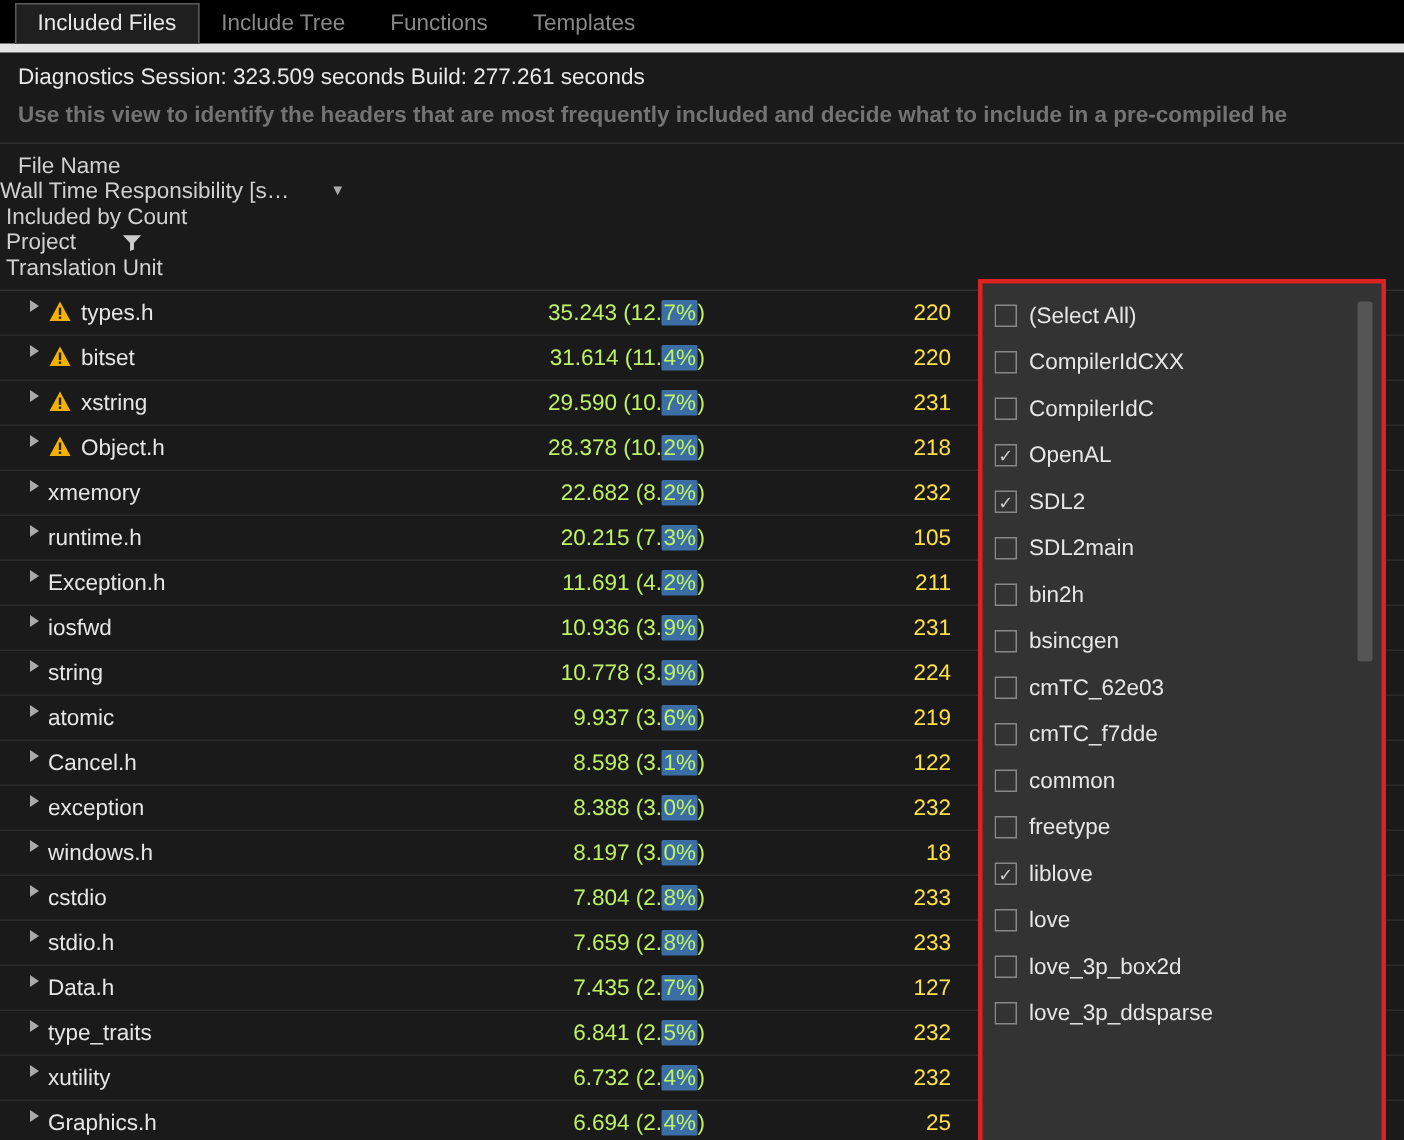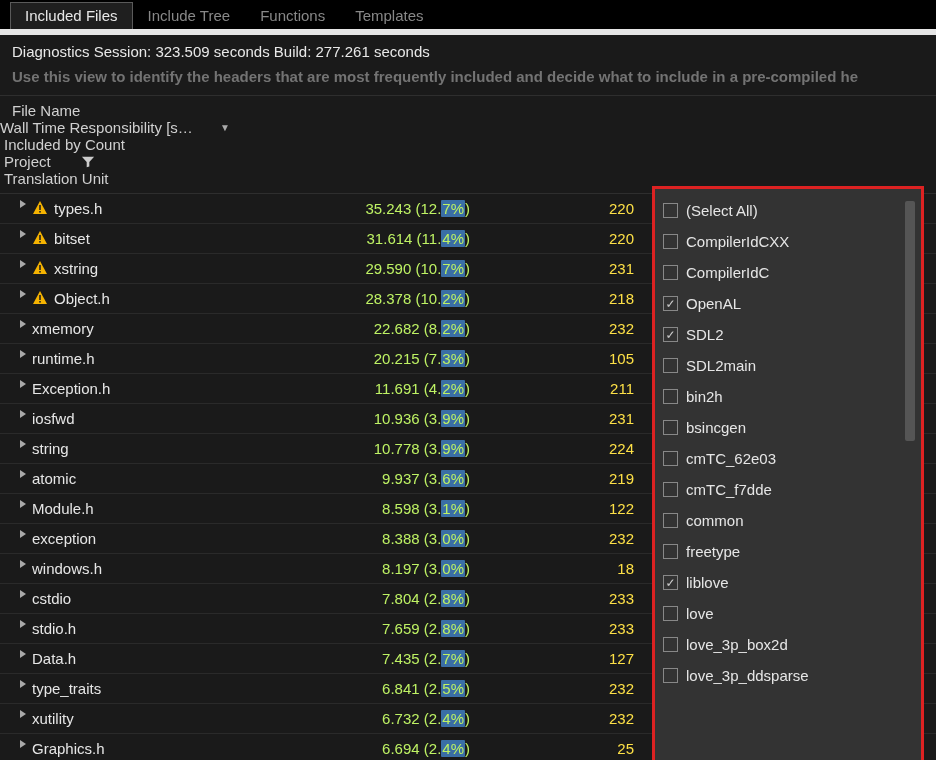--- a/index.html
+++ b/index.html
@@ -313,21 +313,21 @@
       <div class="cell-name">
         <span class="expander"></span>
         <span class="fname">atomic</span>
       </div>
       <div class="cell-wall">9.937 (3.<span class="hl">6%</span>)</div>
       <div class="cell-count">219</div>
     </div>
     <div class="row">
       <div class="cell-name">
         <span class="expander"></span>
-        <span class="fname">Module.h</span>
+        <span class="fname">Cancel.h</span>
       </div>
       <div class="cell-wall">8.598 (3.<span class="hl">1%</span>)</div>
       <div class="cell-count">122</div>
     </div>
     <div class="row">
       <div class="cell-name">
         <span class="expander"></span>
         <span class="fname">exception</span>
       </div>
       <div class="cell-wall">8.388 (3.<span class="hl">0%</span>)</div>

